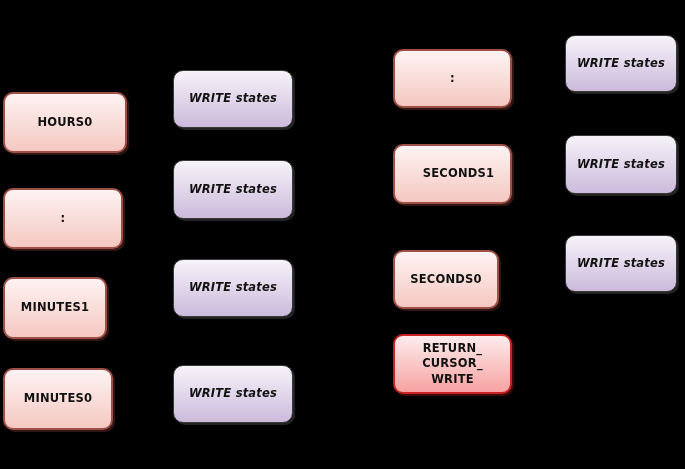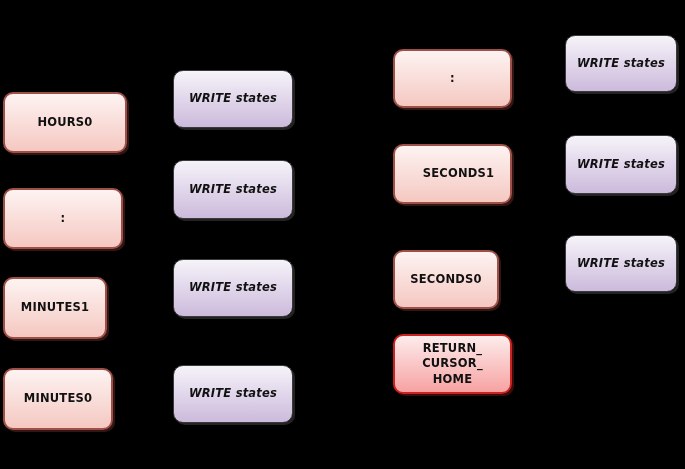--- a/index.html
+++ b/index.html
@@ -79,18 +79,18 @@
   <div class="node write n5">WRITE states</div>
   <div class="node write n6">WRITE states</div>
   <div class="node write n7">WRITE states</div>
   <div class="node write n8">WRITE states</div>
 
   <div class="node state n9">:</div>
   <div class="node state n10">SECONDS1</div>
   <div class="node state n11">SECONDS0</div>
   <div class="node final n12">RETURN_
 CURSOR_
-HOME</div>
+WRITE</div>
 
   <div class="node write n13">WRITE states</div>
   <div class="node write n14">WRITE states</div>
   <div class="node write n15">WRITE states</div>
 </div>
 
 </body></html>

